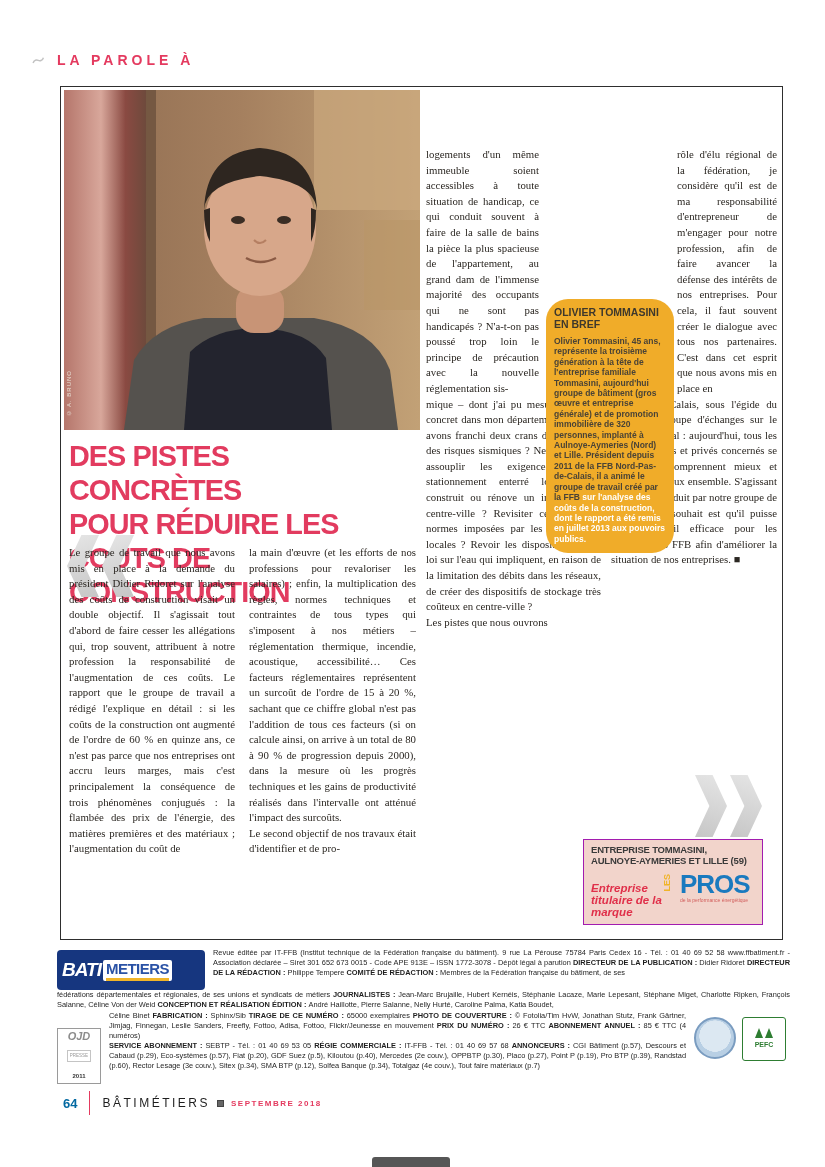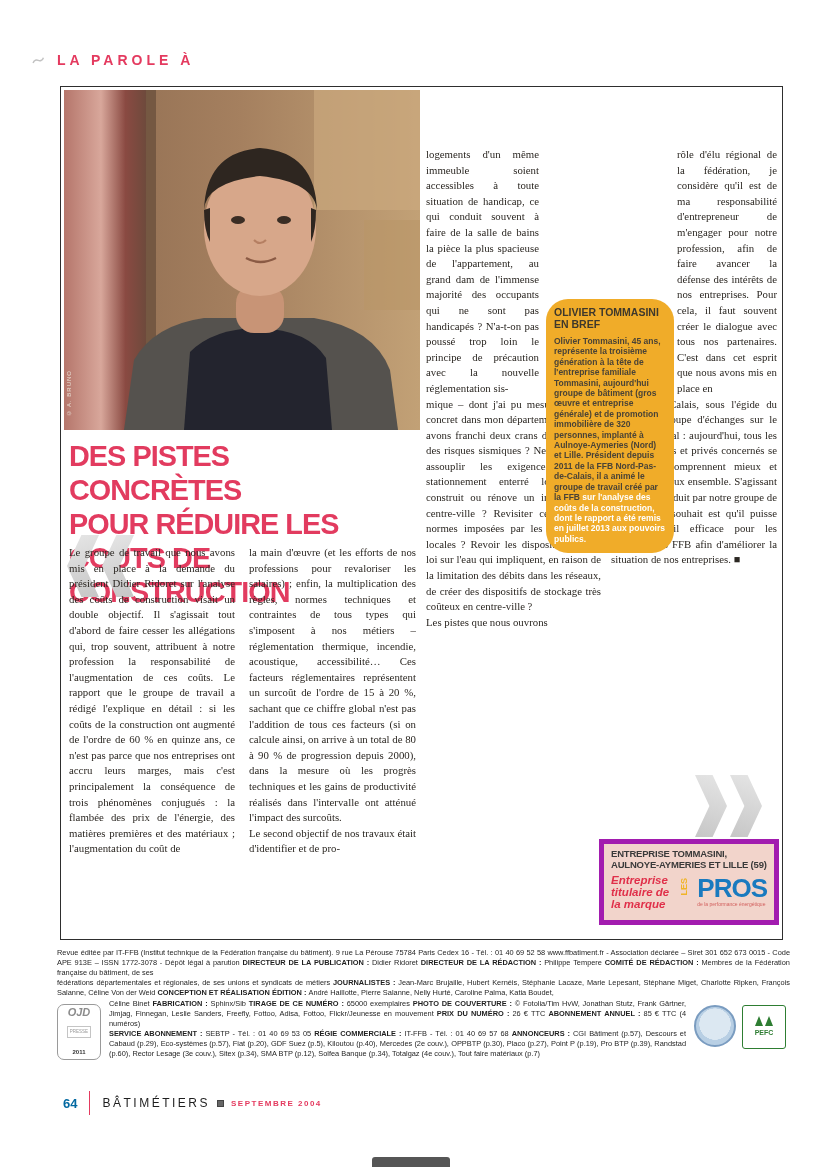--- a/index.html
+++ b/index.html
@@ -41,45 +41,45 @@
   .narrow4{width:100px;margin-left:66px;}
 
   
   .infobox{position:absolute;left:485px;top:212px;width:128px;box-sizing:border-box;padding:8px 8px 9px 8px;
            background:#f0ac29;z-index:2;font-family:"Liberation Sans",sans-serif;border-radius:22px;}
   .infobox h3{margin:0 0 6px 0;font-size:10.5px;line-height:11.5px;color:#3e382c;letter-spacing:0;}
   .ib-body{font-size:8.5px;line-height:10.4px;font-weight:700;color:#4a4336;}
   .ib-white{color:#ffffff;}
 
   
-  .brandbox{position:absolute;left:538px;top:752px;width:180px;box-sizing:border-box;height:86px;
-            background:#f2d4cb;border:5px solid #a21caf;padding:5px 7px;font-family:"Liberation Sans",sans-serif;z-index:2;}
+  .brandbox{position:absolute;left:522px;top:752px;width:180px;box-sizing:border-box;height:86px;
+            background:#f2d4cb;border:1px solid #a21caf;padding:5px 7px;font-family:"Liberation Sans",sans-serif;z-index:2;}
   .bb-title{font-size:9.5px;line-height:10.5px;font-weight:700;color:#3a3a3a;letter-spacing:-0.2px;}
   .bb-row{display:flex;margin-top:4px;align-items:flex-start;}
-  .bb-tag{width:72px;font-size:11.5px;line-height:12px;font-weight:700;font-style:italic;color:#e0304a;}
+  .bb-tag{width:72px;font-size:11.5px;line-height:12px;font-weight:700;font-style:italic;color:#e0304a;margin-top:12px;}
   .bb-logo{flex:1;display:flex;align-items:flex-start;padding-top:2px;}
   .bb-les{writing-mode:vertical-rl;transform:rotate(180deg);font-size:9px;font-weight:700;color:#f0b429;line-height:9px;margin-top:2px;}
   .bb-pros-wrap{margin-left:8px;}
   .bb-pros{font-size:26px;line-height:24px;font-weight:700;color:#1a7abf;letter-spacing:-1px;}
   .bb-sub{font-size:5px;color:#d2605e;margin-top:1px;}
 
   
   .footer{position:absolute;left:57px;top:948px;width:733px;font-family:"Liberation Sans",sans-serif;
           font-size:7.4px;line-height:10px;color:#1e1e1e;text-align:justify;}
   .fb{font-weight:700;}
   .f-row{display:flex;gap:8px;}
   .f-chunk{white-space:pre-line;}
   .masthead{width:148px;height:40px;background:#16367f;border-radius:4px;display:flex;align-items:center;
             padding:0 5px;box-sizing:border-box;flex:none;margin-top:2px;}
   .mh-bati{color:#fff;font-weight:700;font-style:italic;font-size:19px;letter-spacing:-1px;}
   .mh-box{background:#fff;margin-left:2px;padding:1px 3px 0 3px;border-radius:2px;}
   .mh-metiers{color:#2a52a5;font-weight:700;font-size:15px;letter-spacing:-0.5px;line-height:15px;}
   .mh-strip{height:3px;background:#f0b429;margin-top:1px;}
 
-  .ojd{width:44px;height:56px;border:1px solid #9a9a9a;border-radius:7px;flex:none;margin-top:5px;
+  .ojd{width:44px;height:56px;border:1px solid #9a9a9a;border-radius:0;flex:none;margin-top:17px;
        display:flex;flex-direction:column;align-items:center;justify-content:space-between;padding:2px 0;box-sizing:border-box;}
   .ojd-name{font-weight:700;font-size:11px;color:#8c8c8c;font-style:italic;}
   .ojd-line{font-size:4.5px;color:#9a9a9a;border:1px solid #c4c4c4;padding:0 2px;}
   .ojd-year{font-size:6px;font-weight:700;color:#333;}
 
   .f-logos{flex:none;width:96px;display:flex;gap:6px;align-items:flex-start;padding-top:6px;}
   .stamp{width:42px;height:42px;border-radius:50%;border:2px solid #7a9cc0;box-sizing:border-box;
          background:radial-gradient(circle at 50% 45%,#dce8f2 0 55%,#b8cfe4 56% 100%);}
   .pefc{width:44px;height:44px;border:1px solid #2e7d32;border-radius:3px;box-sizing:border-box;
         display:flex;flex-direction:column;align-items:center;justify-content:center;gap:2px;}
@@ -191,20 +191,27 @@
             <div class="bb-pros">PROS</div>
             <div class="bb-sub">de la performance énergétique</div>
           </div>
         </div>
       </div>
     </div>
   </div>
 
   <div class="footer">
     <div class="f-row">
+      <div class="masthead">
+        <span class="mh-bati">BATI</span>
+        <span class="mh-box">
+          <span class="mh-metiers">METIERS</span>
+          <span class="mh-strip" style="display:block"></span>
+        </span>
+      </div>
       <div class="f-chunk"><span>Revue éditée par IT-FFB (Institut technique de la Fédération française du bâtiment). 9 rue La Pérouse 75784 Paris Cedex 16 - Tél. : 01 40 69 52 58 www.ffbatiment.fr - Association déclarée – Siret 301 652 673 0015 - Code APE 913E – ISSN 1772-3078 - Dépôt légal à parution </span><span class="fb">DIRECTEUR DE LA PUBLICATION : </span><span>Didier Ridoret </span><span class="fb">DIRECTEUR DE LA RÉDACTION : </span><span>Philippe Tempere </span><span class="fb">COMITÉ DE RÉDACTION : </span><span>Membres de la Fédération française du bâtiment, de ses</span></div>
     </div>
     <div class="f-chunk"><span>fédérations départementales et régionales, de ses unions et syndicats de métiers </span><span class="fb">JOURNALISTES : </span><span>Jean-Marc Brujaille, Hubert Kernéis, Stéphanie Lacaze, Marie Lepesant, Stéphane Miget, Charlotte Ripken, François Salanne, Céline Von der Weid </span><span class="fb">CONCEPTION ET RÉALISATION ÉDITION : </span><span>André Haillotte, Pierre Salanne, Nelly Hurté, Caroline Palma, Katia Boudet,</span></div>
     <div class="f-row" style="margin-top:1px;">
       <div class="ojd">
         <span class="ojd-name">OJD</span>
         <span class="ojd-line">PRESSE</span>
         <span class="ojd-year">2011</span>
       </div>
       <div class="f-chunk" style="flex:1"><span>Céline Binet </span><span class="fb">FABRICATION : </span><span>Sphinx/Sib </span><span class="fb">TIRAGE DE CE NUMÉRO : </span><span>65000 exemplaires </span><span class="fb">PHOTO DE COUVERTURE : </span><span>© Fotolia/Tim HvW, Jonathan Stutz, Frank Gärtner, Jimjag, Finnegan, Leslie Sanders, Freefly, Fottoo, Adisa, Fottoo, Flickr/Jeunesse en mouvement </span><span class="fb">PRIX DU NUMÉRO : </span><span>26 € TTC </span><span class="fb">ABONNEMENT ANNUEL : </span><span>85 € TTC (4 numéros)
@@ -220,17 +227,17 @@
         </div>
       </div>
     </div>
   </div>
 
   <div class="pagefoot">
     <span class="pf-num">64</span>
     <span class="pf-sep"></span>
     <span class="pf-mag">BÂTIMÉTIERS</span>
     <span class="pf-sq"></span>
-    <span class="pf-date">SEPTEMBRE 2004</span>
+    <span class="pf-date">SEPTEMBRE 2018</span>
   </div>
 
   <div class="page-curl"></div>
 </div>
 
 </body></html>

